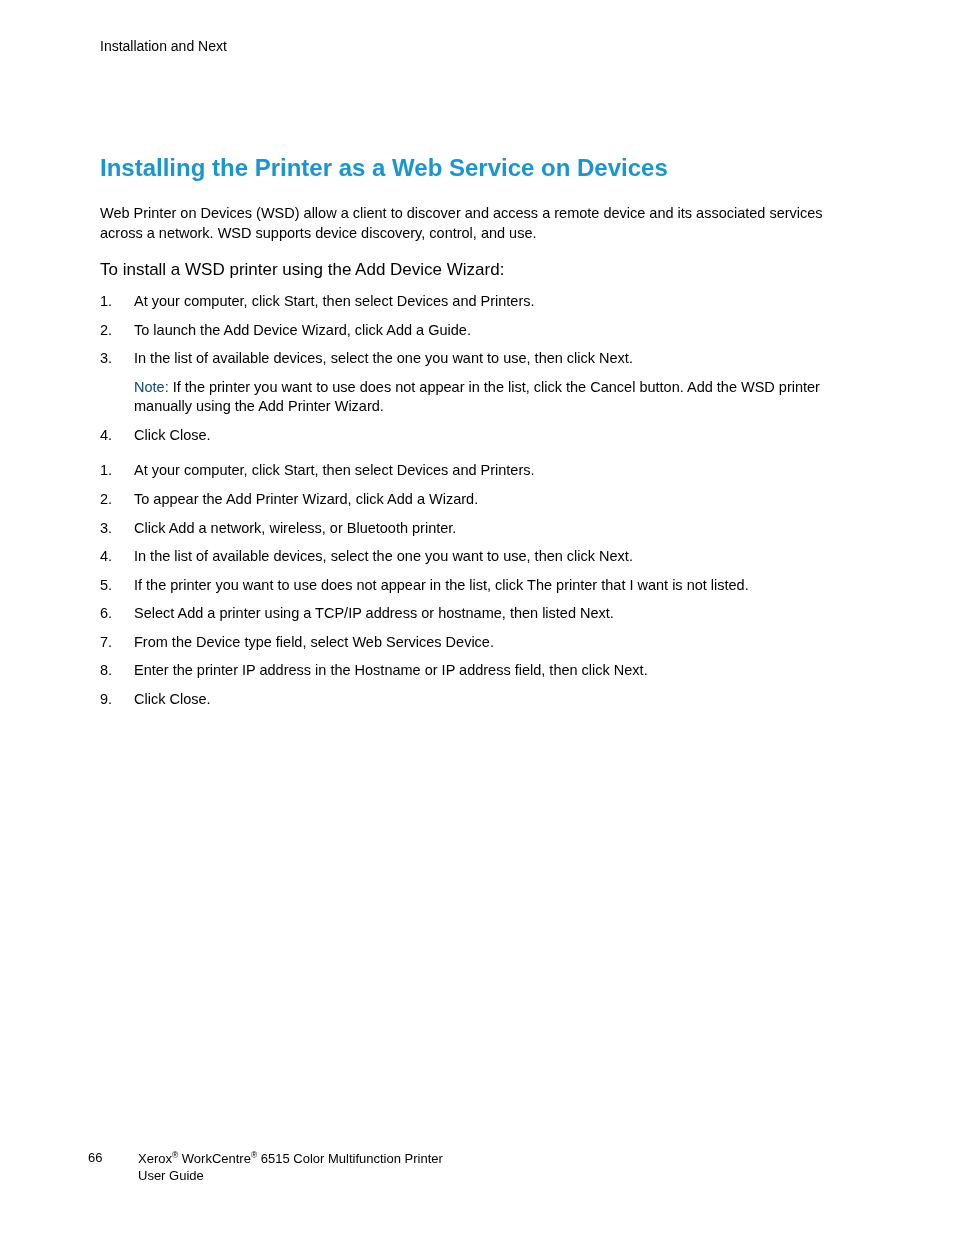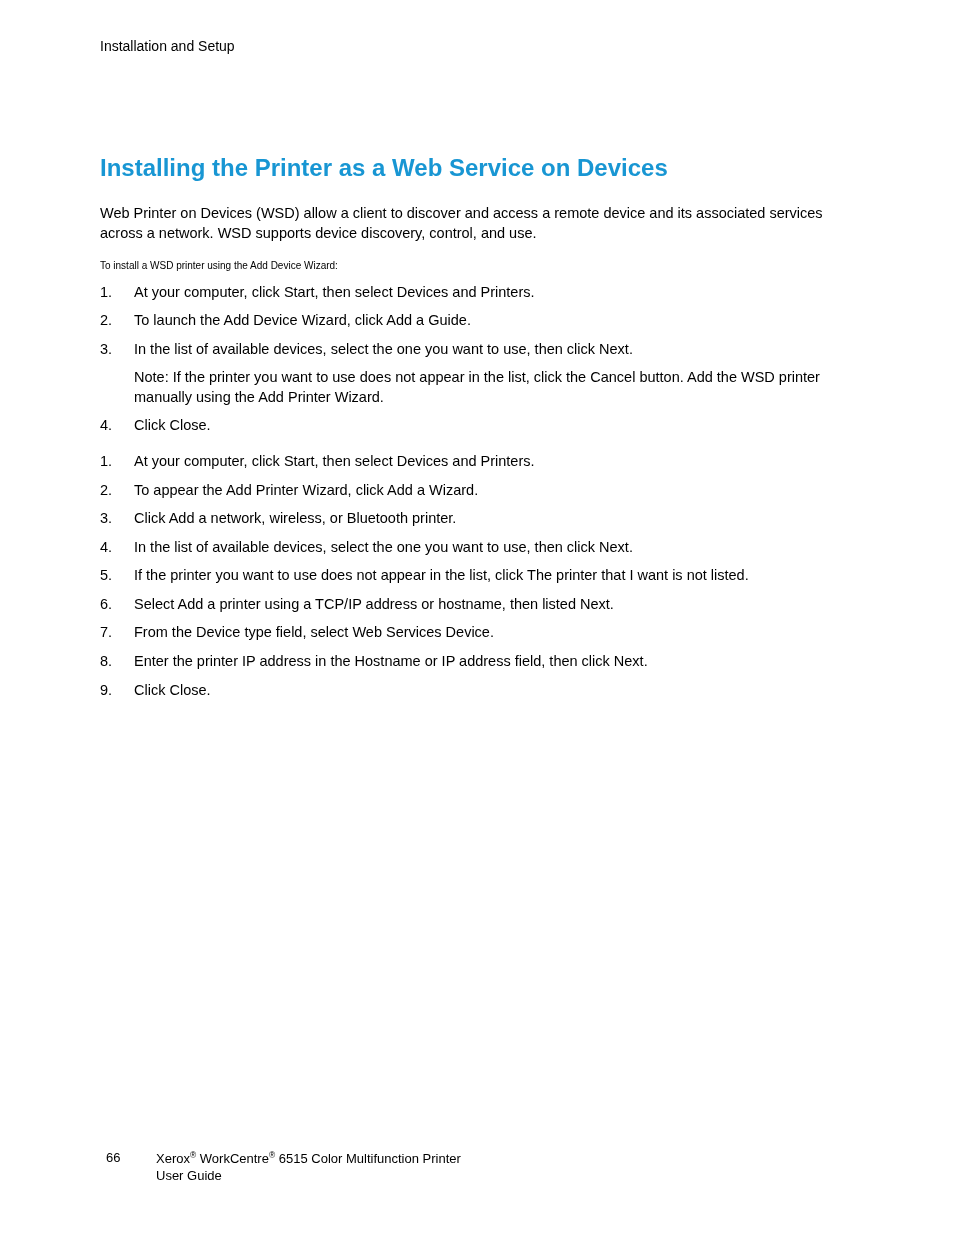--- a/index.html
+++ b/index.html
@@ -28,21 +28,21 @@
     font-weight: bold;
     margin-bottom: 22px;
     letter-spacing: 0px;
   }
   .intro-para {
     font-size: 14.5px;
     line-height: 1.35;
     margin-bottom: 16px;
   }
   .lead-in {
-    font-size: 10px;
+    font-size: 17px;
     margin-bottom: 10px;
     line-height: 1.35;
   }
   .steps {
     list-style: none;
     padding: 0;
     margin: 0 0 16px 0;
   }
   .steps li {
     font-size: 14.5px;
@@ -56,48 +56,48 @@
     left: 0;
     top: 0;
   }
   .note-block {
     font-size: 14.5px;
     line-height: 1.35;
     margin-top: 9px;
     margin-bottom: 0;
   }
   .note-label {
-    color: #000000;
+    color: #0c4a6e;
   }
   .bold {
     font-weight: normal;
   }
   .footer {
     position: absolute;
     bottom: 50px;
-    left: 106px;
+    left: 88px;
     font-size: 13px;
     line-height: 1.3;
   }
   .footer .pagenum {
     display: inline-block;
     width: 50px;
     vertical-align: top;
   }
   .footer .footertext {
     display: inline-block;
     vertical-align: top;
   }
   sup { font-size: 0.65em; vertical-align: super; }
 </style>
 </head>
 <body>
 
 <div class="page">
-  <div class="chapter-header">Installation and Setup</div>
+  <div class="chapter-header">Installation and Next</div>
 
   <div class="main-heading">Installing the Printer as a Web Service on Devices</div>
 
   <div class="intro-para">Web Printer on Devices (WSD) allow a client to discover and access a remote device and its associated services across a network. WSD supports device discovery, control, and use.</div>
 
   <div class="lead-in">To install a WSD printer using the Add Device Wizard:</div>
 
   <ol class="steps">
     <li><span class="num">1.</span><span>At your computer, click </span><span class="bold">Start</span><span>, then select </span><span class="bold">Devices and Printers</span><span>.</span></li>
     <li><span class="num">2.</span><span>To launch the Add Device Wizard, click </span><span class="bold">Add a Guide</span><span>.</span></li>

